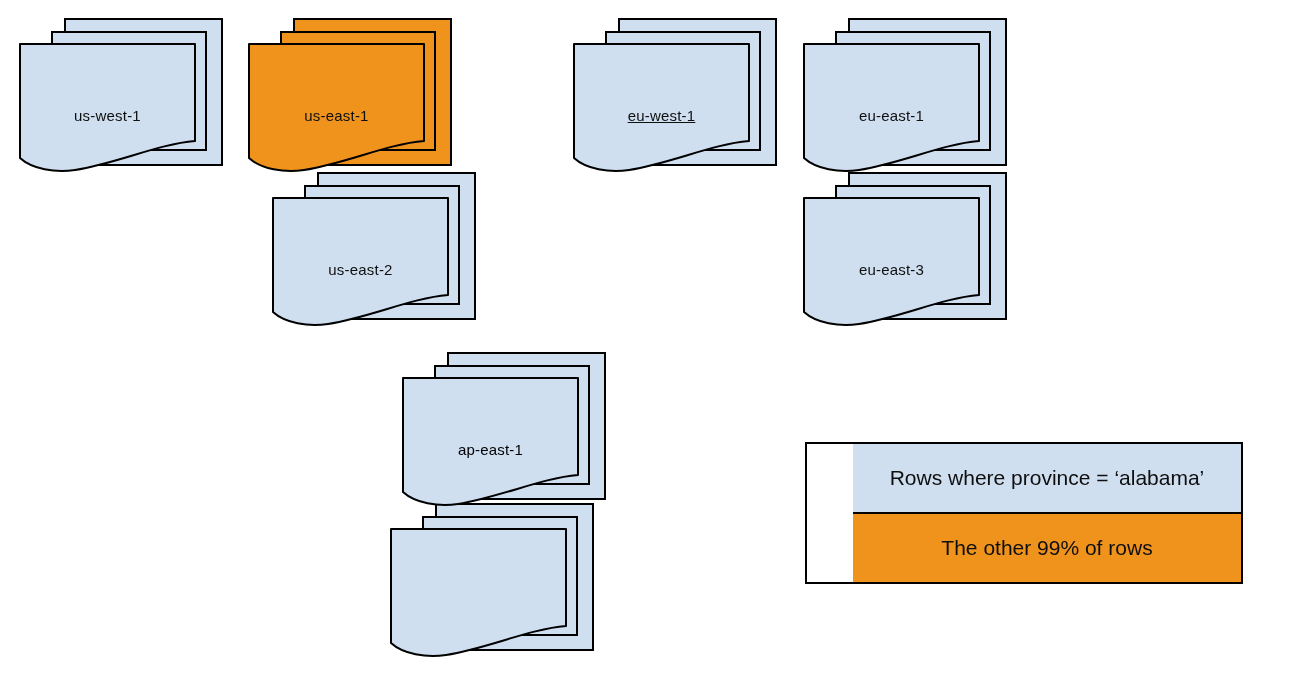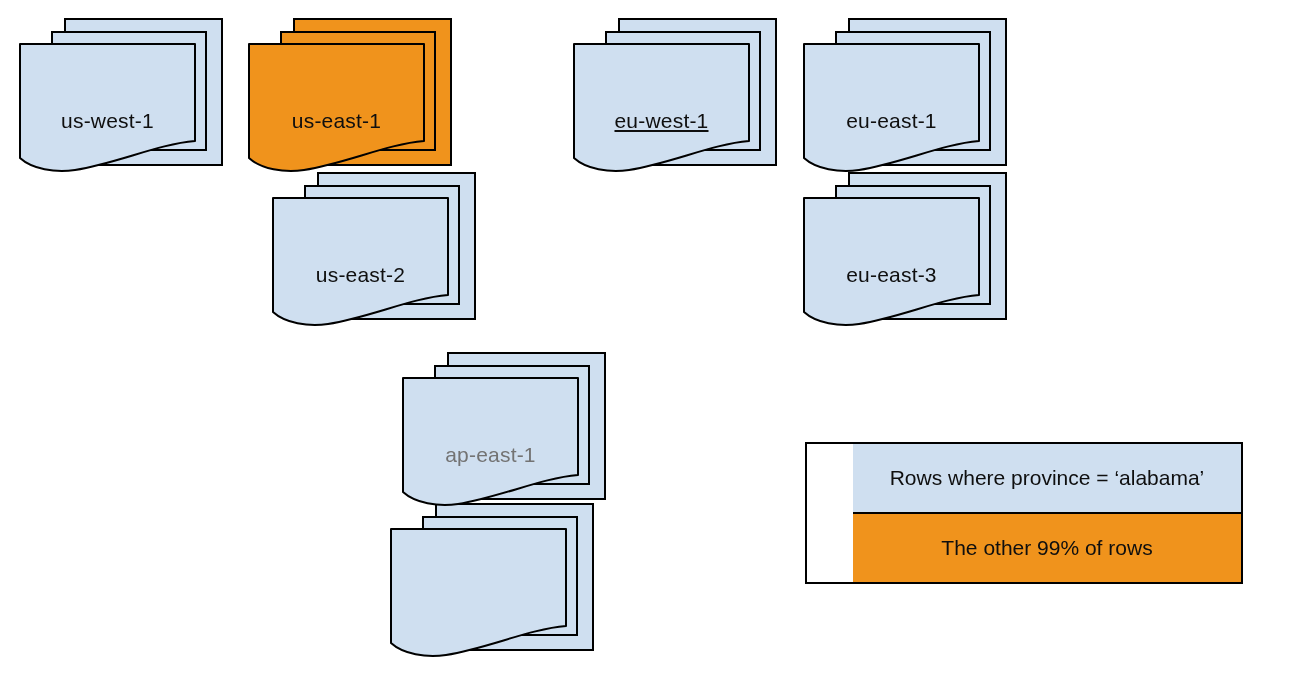--- a/index.html
+++ b/index.html
@@ -22,27 +22,27 @@
   }
   .stack svg {
     position: absolute;
     left: 0;
     top: 0;
     overflow: visible;
   }
   .stack .region-label {
     position: absolute;
     left: 1px;
-    top: 32px;
+    top: 26px;
     width: 175px;
     height: 142px;
     display: flex;
     align-items: center;
     justify-content: center;
-    font-size: 21px;
+    font-size: 15px;
     color: #0f0f0f;
     letter-spacing: 0.2px;
   }
   .legend {
     position: absolute;
     left: 805px;
     top: 442px;
     width: 438px;
     height: 142px;
     border: 2px solid #000000;
@@ -125,21 +125,21 @@
       <path d="M1,26 L176,26 L176,123 C139,126 99,145 56,152 C36,155 13,151 1,140 Z" stroke="#000000" stroke-width="2" stroke-linejoin="round" fill="#cfdff0"></path>
     </svg>
     <div class="region-label" style="color: rgb(15, 15, 15);">eu-east-3</div>
   </div>
     <div class="stack" style="left: 402px; top: 352px; z-index: 2;">
     <svg width="204" height="155" viewBox="0 0 204 155">
       <rect x="46" y="1" width="157" height="146" stroke="#000000" stroke-width="2" fill="#cfdff0"></rect>
       <rect x="33" y="14" width="154" height="118" stroke="#000000" stroke-width="2" fill="#cfdff0"></rect>
       <path d="M1,26 L176,26 L176,123 C139,126 99,145 56,152 C36,155 13,151 1,140 Z" stroke="#000000" stroke-width="2" stroke-linejoin="round" fill="#cfdff0"></path>
     </svg>
-    <div class="region-label" style="color: #737373;">ap-east-1</div>
+    <div class="region-label" style="color: #000000;">ap-east-1</div>
   </div>
     <div class="stack" style="left: 390px; top: 503px; z-index: 1;">
     <svg width="204" height="155" viewBox="0 0 204 155">
       <rect x="46" y="1" width="157" height="146" stroke="#000000" stroke-width="2" fill="#cfdff0"></rect>
       <rect x="33" y="14" width="154" height="118" stroke="#000000" stroke-width="2" fill="#cfdff0"></rect>
       <path d="M1,26 L176,26 L176,123 C139,126 99,145 56,152 C36,155 13,151 1,140 Z" stroke="#000000" stroke-width="2" stroke-linejoin="round" fill="#cfdff0"></path>
     </svg>
   </div>
   </div>
 

